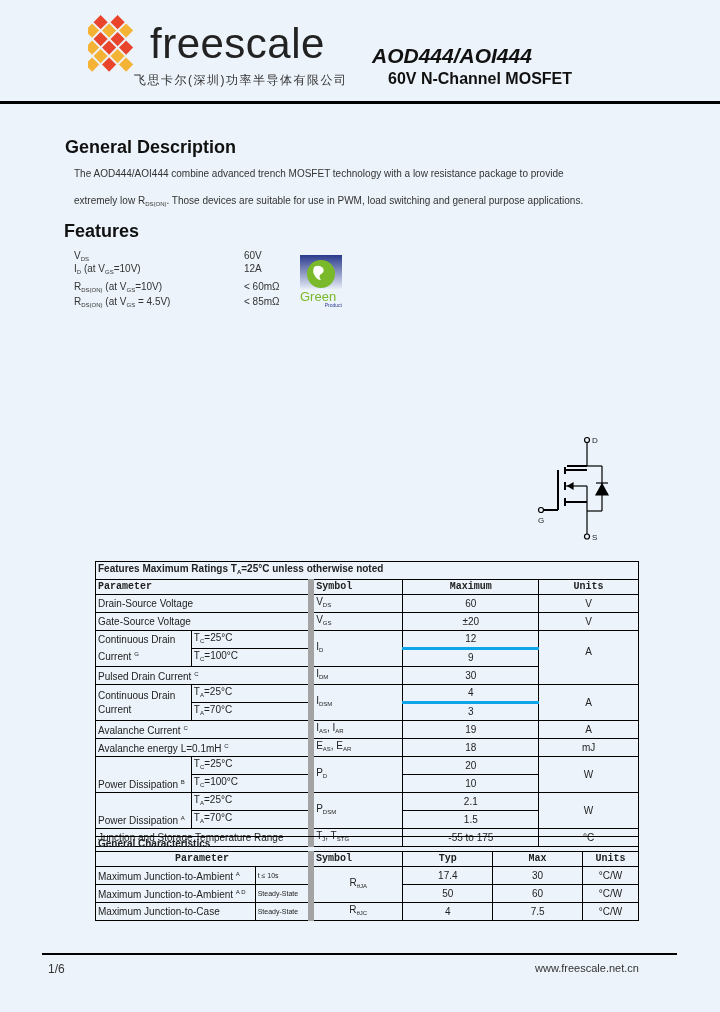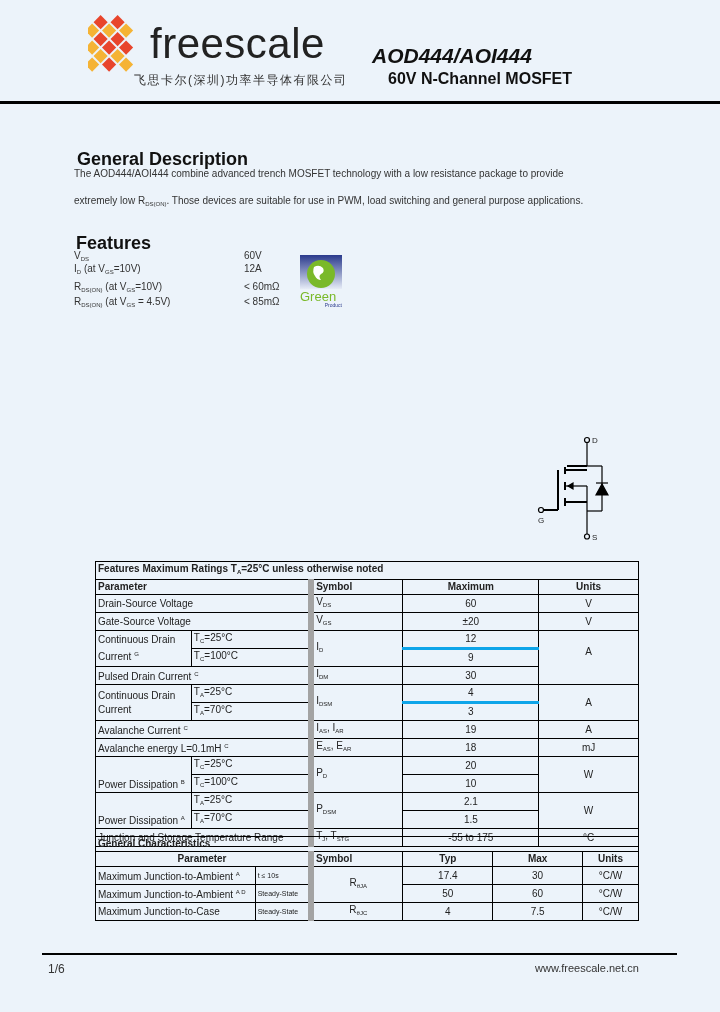--- a/index.html
+++ b/index.html
@@ -15,39 +15,39 @@
 
   
   .logo-mark { left: 88px; top: 14px; width: 62px; height: 70px; }
   .logo-word { left: 150px; top: 22px; font-size: 42px; color: #222; letter-spacing: 0.5px; line-height: 44px; }
   .logo-cn { left: 134px; top: 72px; font-size: 12px; color: #333; letter-spacing: 1.5px; }
   .part-no { left: 372px; top: 44px; font-size: 21px; font-weight: bold; font-style: italic; color: #111; }
   .part-desc { left: 368px; top: 70px; font-size: 16px; font-weight: bold; color: #111; margin-left: 20px; }
   .top-rule { left: 0; top: 101px; width: 720px; height: 3px; background: #000; }
 
   
-  h2 { margin: 16px; font-size: 18px; font-weight: bold; color: #111; position: absolute; }
+  h2 { margin: 4px; font-size: 18px; font-weight: bold; color: #111; position: absolute; }
   .gen-title { left: 61px; top: 133px; }
   .feat-title { left: 60px; top: 217px; }
   .desc-line { font-size: 10px; color: #333; }
   .desc1 { left: 74px; top: 168px; }
   .desc2 { left: 74px; top: 195px; }
 
   .feat-row { position: absolute; left: 74px; font-size: 10px; color: #333; }
   .feat-val { position: absolute; left: 244px; font-size: 10px; color: #333; }
 
   .green-logo { left: 300px; top: 255px; width: 42px; height: 48px; }
 
   
   .schem { left: 530px; top: 430px; width: 90px; height: 115px; }
 
   
   table { border-collapse: collapse; position: absolute; font-size: 10px; color: #222; }
   td, th { border: 1px solid #000; padding: 0 2px; height: 14px; line-height: 14px; }
-  th { font-weight: bold; }
+  th { font-weight: bold; font-family: Liberation Mono, monospace; }
   .title-row td { font-weight: bold; text-align: left; }
   .c { text-align: center; }
   .l { text-align: left; }
   .thick-l { border-left: 6px solid #a3a3a3; }
   .thick-b { border-bottom: 3px solid #0ea5e9; }
   .small { font-size: 7px; }
 
   .amr { left: 95px; top: 561px; width: 544px; }
   .therm { left: 95px; top: 836px; width: 544px; }
 

